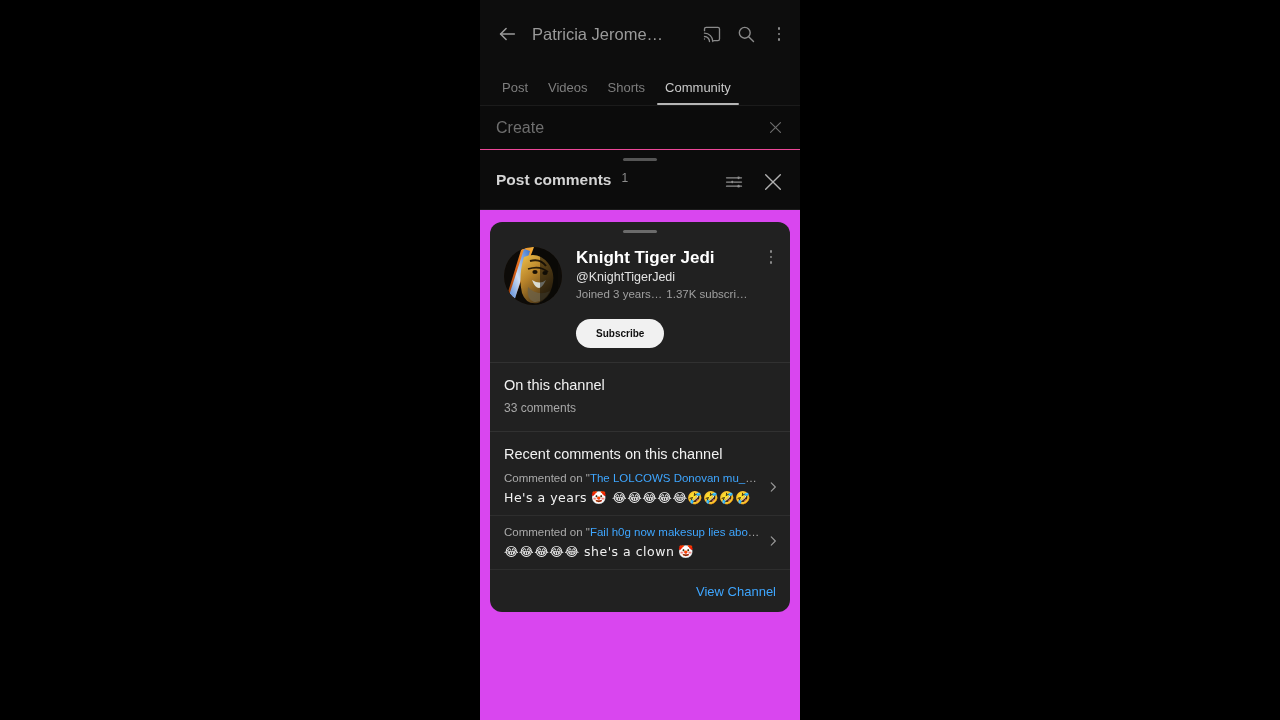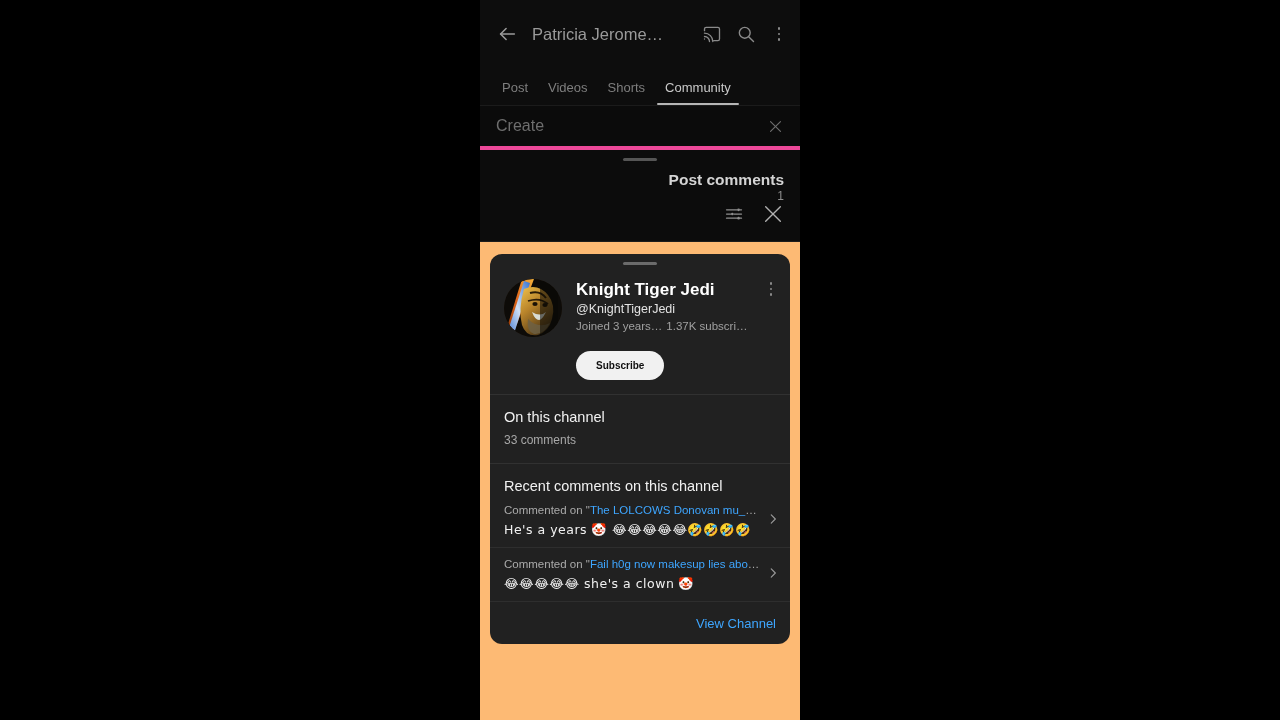--- a/index.html
+++ b/index.html
@@ -12,21 +12,21 @@
   #screen {
     position: relative;
     width: 1280px; height: 720px;
     background: #000;
   }
   
   #phone {
     position: absolute;
     left: 480px; top: 0;
     width: 320px; height: 720px;
-    background: #fdba74;
+    background: #d946ef;
     overflow: hidden;
   }
 
   
   .appbar {
     position: relative;
     height: 68px;
     display: flex;
     align-items: center;
     padding: 0 12px;
@@ -86,21 +86,21 @@
   }
 
   
   .create-row {
     height: 44px;
     display: flex;
     align-items: center;
     justify-content: space-between;
     padding: 0 16px;
     background: #0b0b0b;
-    border-bottom: 4px solid #ec4899;
+    border-bottom: 1px solid #ec4899;
   }
   .create-row .label {
     color: #6e6e6e;
     font-size: 16px;
   }
 
   
   .sheet {
     position: relative;
     background: #0c0c0c;
@@ -108,23 +108,22 @@
     padding-top: 8px;
   }
   .sheet-handle {
     width: 34px; height: 3px;
     background: #555;
     border-radius: 2px;
     margin: 0 auto 10px auto;
   }
   .sheet-head {
     display: flex;
-    align-items: flex-end;
+    align-items: flex-start;
     padding: 0 16px 16px 16px;
-    flex-direction: column;
   }
   .sheet-title {
     color: #d4d4d4;
     font-size: 15.5px;
     font-weight: bold;
   }
   .sheet-count {
     color: #8d8d8d;
     font-size: 12px;
     margin-left: 10px;

